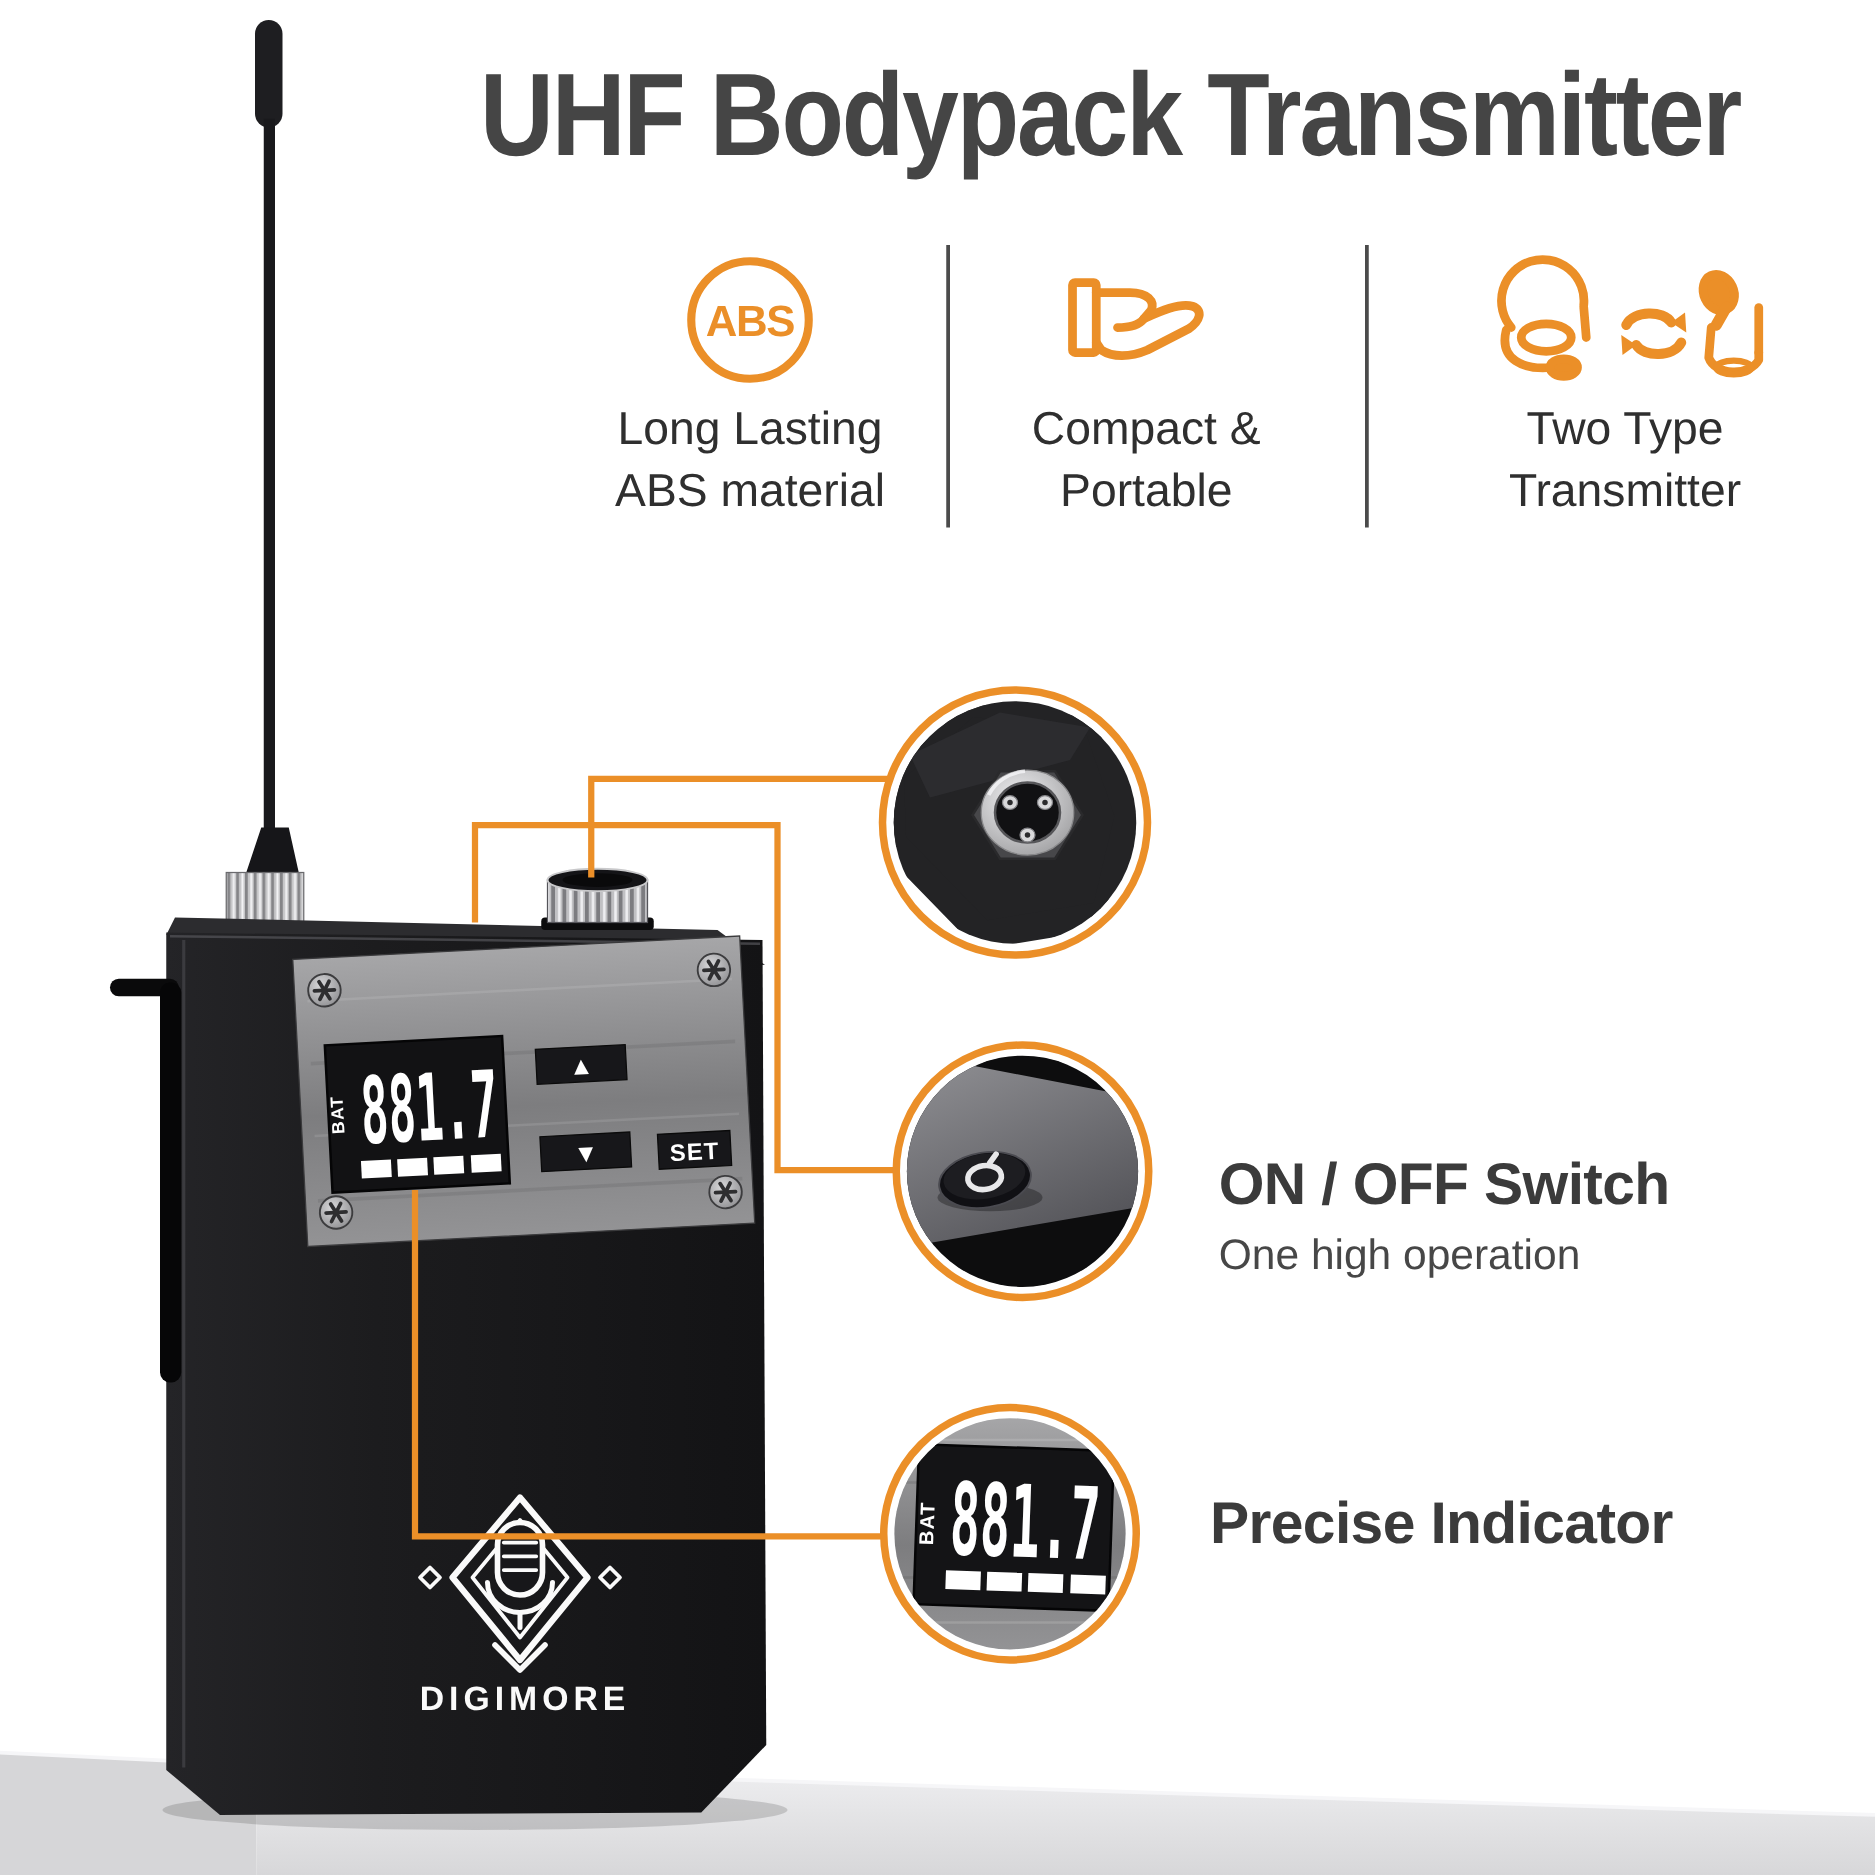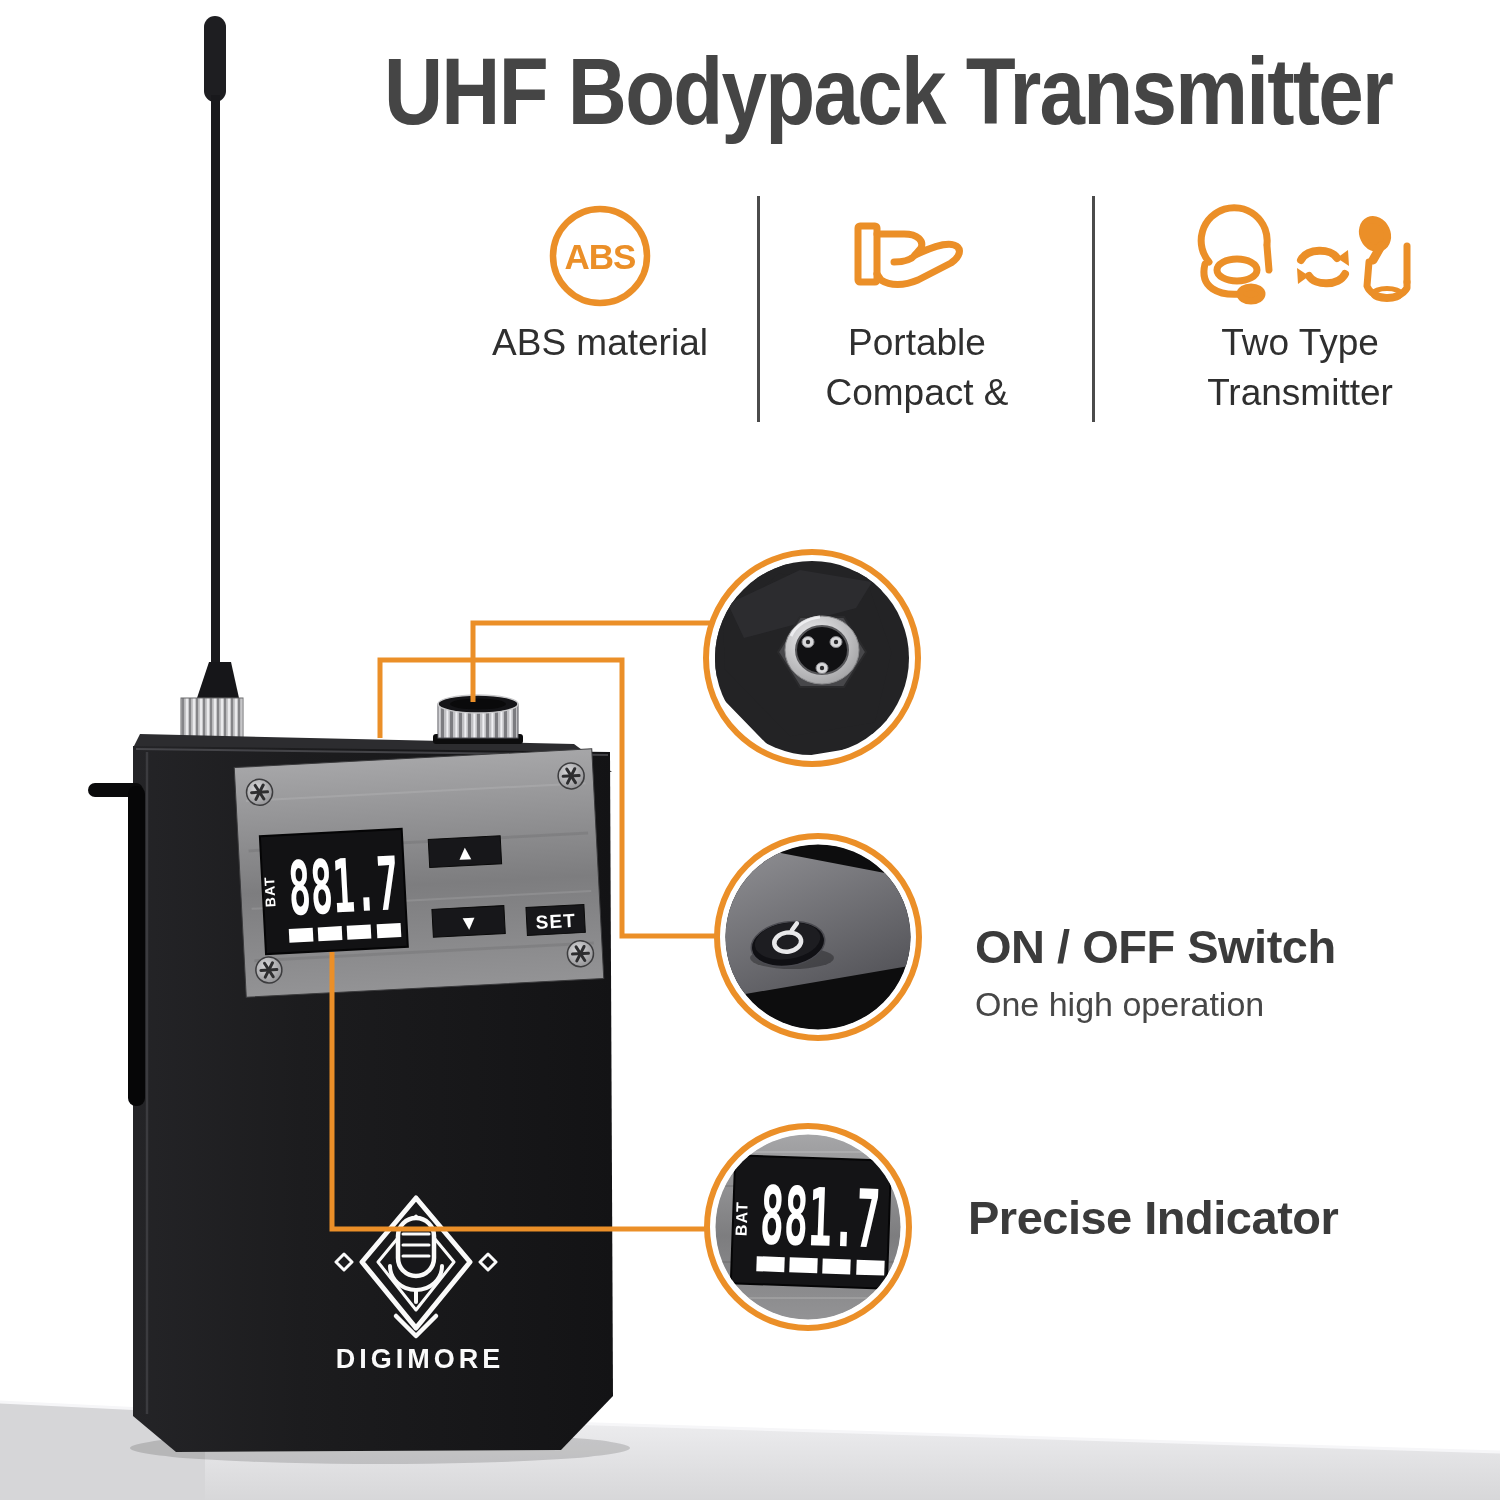--- a/index.html
+++ b/index.html
@@ -254,37 +254,38 @@
 
   <h1 class="title">UHF Bodypack Transmitter</h1>
 
   <div class="feature" style="left:600px">
     <div class="icon-box">
       <svg width="140" height="120" viewBox="0 0 140 120">
         <circle cx="70" cy="58" r="47" fill="none" stroke="#EB8F28" stroke-width="6.5"></circle>
         <text x="70" y="71" text-anchor="middle" font-size="35" font-weight="bold" fill="#EB8F28" letter-spacing="-1">ABS</text>
       </svg>
     </div>
+    <div class="flabel">Long Lasting</div>
     <div class="flabel">ABS material</div>
   </div>
 
   <div class="vdivider" style="left:757px"></div>
 
   <div class="feature" style="left:917px">
     <div class="icon-box">
       <svg width="150" height="120" viewBox="0 0 150 120">
         <g fill="none" stroke="#EB8F28" stroke-width="7" stroke-linecap="round" stroke-linejoin="round">
           <rect x="16" y="28" width="19" height="56" rx="2"></rect>
           <path d="M35,36 L62,36 C76,36 82,43 79,50 L73,57 C86,51 102,44 112,47 C121,50 118,59 109,65 L76,82 C62,88 48,88 39,82 L35,76"></path>
           <path d="M52,64 C63,64 70,61 73,57"></path>
         </g>
       </svg>
     </div>
+    <div class="flabel">Compact &amp;</div>
     <div class="flabel">Portable</div>
-    <div class="flabel">Compact &amp;</div>
   </div>
 
   <div class="vdivider" style="left:1092px"></div>
 
   <div class="feature" style="left:1300px">
     <div class="icon-box">
       <svg width="230" height="120" viewBox="0 0 230 120">
         <g fill="none" stroke="#EB8F28" stroke-width="7" stroke-linecap="round" stroke-linejoin="round">
 
           <path d="M24,64 A33,33 0 1 1 82,46"></path>

